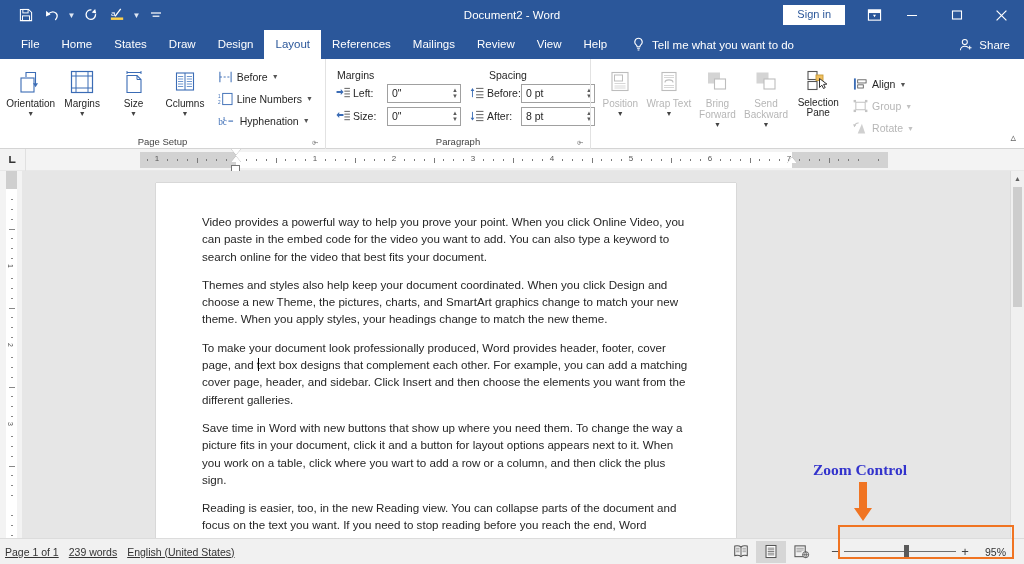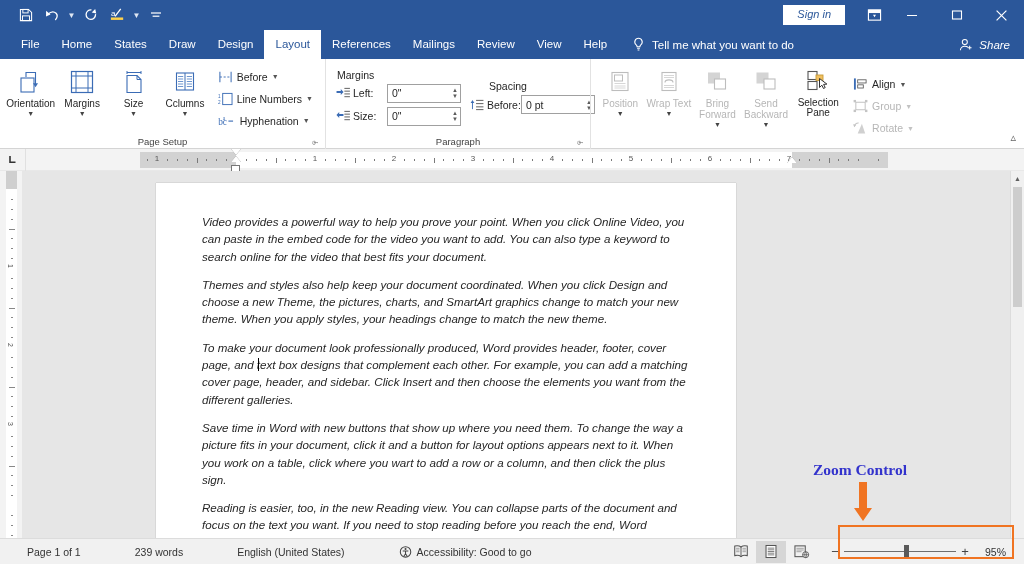--- a/index.html
+++ b/index.html
@@ -50,21 +50,20 @@
     margin-left: auto;
     display: flex; align-items: center; height: 30px;
   }
   .signin {
     background: #ffffff;
     color: #2b579a;
     font-size: 11px;
     padding: 3px 14px;
     margin-right: 14px;
     line-height: 1.2;
-    font-style: italic;
   }
   .ribbon-display {
     width: 30px; height: 30px;
     display: flex; align-items: center; justify-content: center;
     color: #ffffff;
   }
   .wbtn {
     width: 45px; height: 30px;
     display: flex; align-items: center; justify-content: center;
     color: #ffffff; font-size: 13px;
@@ -93,21 +92,21 @@
     color: #2b579a;
   }
   .tellme {
     display: flex; align-items: center; gap: 7px;
     color: #ffffff; font-size: 11.5px;
     margin-left: 14px; height: 29px;
   }
   .share {
     margin-left: auto; margin-right: 14px;
     display: flex; align-items: center; gap: 5px;
-    color: #ffffff; font-size: 11.5px; height: 29px; font-style: italic;
+    color: #ffffff; font-size: 11.5px; height: 29px;
   }
 
   
   .ribbon {
     height: 90px;
     background: #ffffff;
     border-bottom: 1px solid #d4d4d4;
     display: flex;
     position: relative;
     flex: 0 0 90px;
@@ -259,21 +258,20 @@
     position:absolute; left: 7px;
     font-size: 7px; color:#555;
     writing-mode: vertical-rl;
   }
 
   .canvas {
     flex: 1;
     background: #e6e6e6;
     position: relative;
     overflow: hidden;
-    font-style: italic;
   }
   .page {
     position: absolute;
     left: 134px; top: 12px;
     width: 580px; height: 530px;
     background: #ffffff;
     box-shadow: 0 0 1px rgba(0,0,0,0.35);
   }
   .page-inner { padding: 30px 46px 0 46px; }
   .para {
@@ -311,21 +309,21 @@
     height: 26px;
     background: #f1f1f1;
     border-top: 1px solid #dcdcdc;
     display: flex;
     align-items: center;
     position: relative;
     flex: 0 0 26px;
     font-size: 10.5px;
     color: #333333;
   }
-  .sb-item { padding: 0 27px; display:flex; align-items:center; gap:4px; height: 26px; white-space:nowrap; }
+  .sb-item { padding: 0 5px; display:flex; align-items:center; gap:4px; height: 26px; white-space:nowrap;text-decoration:underline; }
   .sb-right { margin-left:auto; display:flex; align-items:center; height:26px; padding-right: 8px; }
   .viewbtn {
     width: 30px; height: 22px;
     display:flex; align-items:center; justify-content:center;
     color: #444;
   }
   .viewbtn.active { background: #d6d6d6; }
 
   .zoomwrap {
     display:flex; align-items:center; gap: 0px;
@@ -407,20 +405,21 @@
       </div>
       <div class="qat-caret">▼</div>
       <div class="qat-btn">
         <svg width="12" height="12" viewBox="0 0 12 12">
             <rect x="1" y="3.4" width="10" height="1.2" fill="#fff"></rect>
             <rect x="2.6" y="6.6" width="6.8" height="1.2" fill="#fff"></rect>
           </svg>
       </div>
     </div>
 
+    <div class="doc-title">Document2  -  Word</div>
 
     <div class="title-right">
       <div class="signin">Sign in</div>
       <div class="ribbon-display">
         <svg width="15" height="14" viewBox="0 0 16 15">
             <rect x="1.5" y="2" width="13" height="11" fill="none" stroke="#fff" stroke-width="1.2"></rect>
             <rect x="1.5" y="2" width="13" height="3.4" fill="#fff"></rect>
             <path fill="#fff" d="M6.4 7.2h3.2l-1.6 2.6z"></path>
           </svg>
       </div>
@@ -604,20 +603,34 @@
             <span class="ficon">
               <svg width="14" height="12" viewBox="0 0 15 13">
                   <path fill="#3b6cb5" d="M2.6 1.2l2 3h-4z"></path>
                   <path stroke="#3b6cb5" stroke-width="1" d="M2.6 4v7"></path>
                   <path stroke="#555" stroke-width="1" d="M6.5 1.5h8M6.5 5h8M6.5 8.5h8M6.5 11.5h8"></path>
                 </svg>
             </span>
             <span class="flbl">Before:</span>
             <span class="spinbox">
               <span>0 pt</span>
+              <span class="spin">▲<br>▼</span>
+            </span>
+          </div>
+          <div class="fieldrow">
+            <span class="ficon">
+              <svg width="14" height="12" viewBox="0 0 15 13">
+                  <path fill="#3b6cb5" d="M2.6 11.5l2-3h-4z"></path>
+                  <path stroke="#3b6cb5" stroke-width="1" d="M2.6 8.6V2"></path>
+                  <path stroke="#555" stroke-width="1" d="M6.5 1.5h8M6.5 5h8M6.5 8.5h8M6.5 11.5h8"></path>
+                </svg>
+            </span>
+            <span class="flbl">After:</span>
+            <span class="spinbox">
+              <span>8 pt</span>
               <span class="spin">▲<br>▼</span>
             </span>
           </div>
         </div>
       </div>
       <div class="rgroup-label">
         <span>Paragraph</span>
         <span class="dialog-launcher">⌱</span>
       </div>
     </div>
@@ -880,30 +893,20 @@
         <div class="arrow">▲</div>
         <div class="thumb"></div>
       </div>
     </div>
   </div>
 
   <div class="statusbar">
     <div class="sb-item">Page 1 of 1</div>
     <div class="sb-item">239 words</div>
     <div class="sb-item">English (United States)</div>
-    <div class="sb-item">
-      <span>
-        <svg width="14" height="14" viewBox="0 0 15 15">
-            <circle cx="7" cy="7.4" r="5.6" fill="none" stroke="#444" stroke-width="1.1"></circle>
-            <circle cx="7" cy="4.2" r="1.1" fill="#444"></circle>
-            <path stroke="#444" stroke-width="1.1" fill="none" d="M4 6.4h6M7 6.4v3M7 9.4l-1.8 2.6M7 9.4l1.8 2.6"></path>
-          </svg>
-      </span>
-      <span>Accessibility: Good to go</span>
-    </div>
 
     <div class="sb-right">
       <div class="viewbtn">
         <svg width="16" height="15" viewBox="0 0 17 16">
             <path fill="none" stroke="#555" stroke-width="1.1" d="M8.5 3.2C6.8 1.8 4.4 1.6 1.8 2.2v10.2c2.6-.6 5-.4 6.7 1 1.7-1.4 4.1-1.6 6.7-1V2.2c-2.6-.6-5-.4-6.7 1z"></path>
             <path stroke="#555" stroke-width="1" d="M8.5 3.2v10.2"></path>
             <path stroke="#8a8a8a" stroke-width="0.8" d="M3.3 4.6h3.6M3.3 6.4h3.6M3.3 8.2h3.6M10.1 4.6h3.6M10.1 6.4h3.6M10.1 8.2h3.6"></path>
           </svg>
       </div>
       <div class="viewbtn active">

